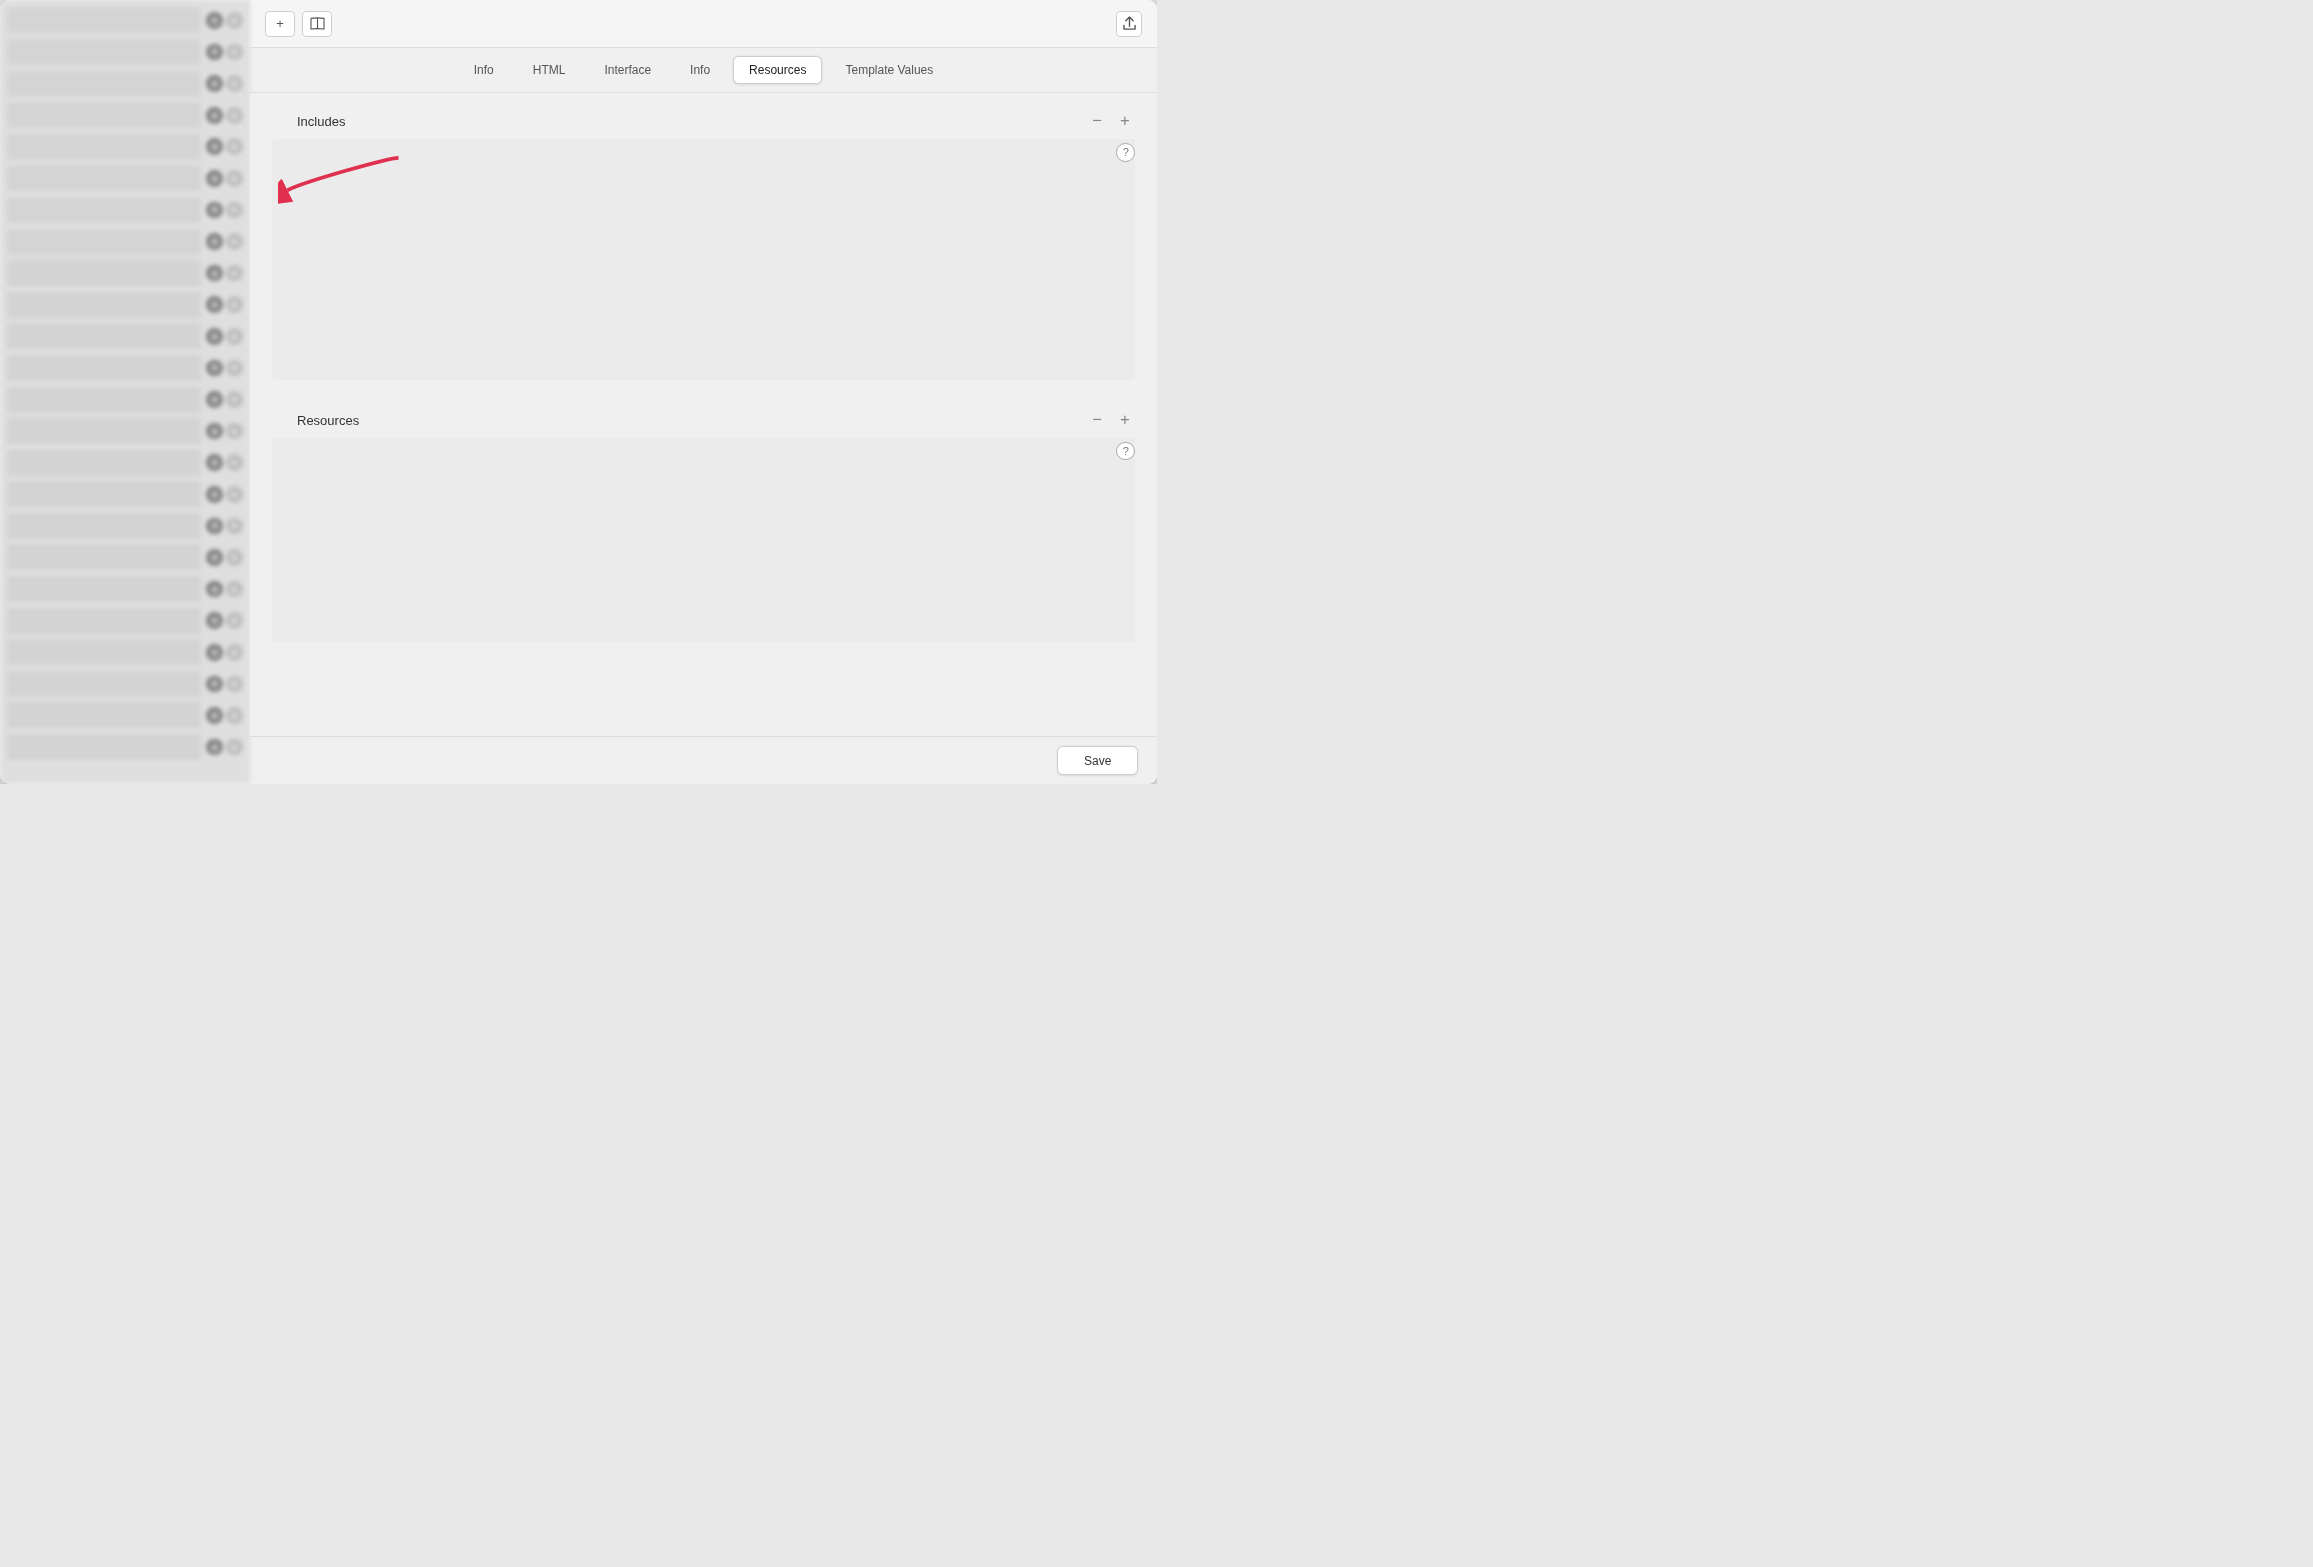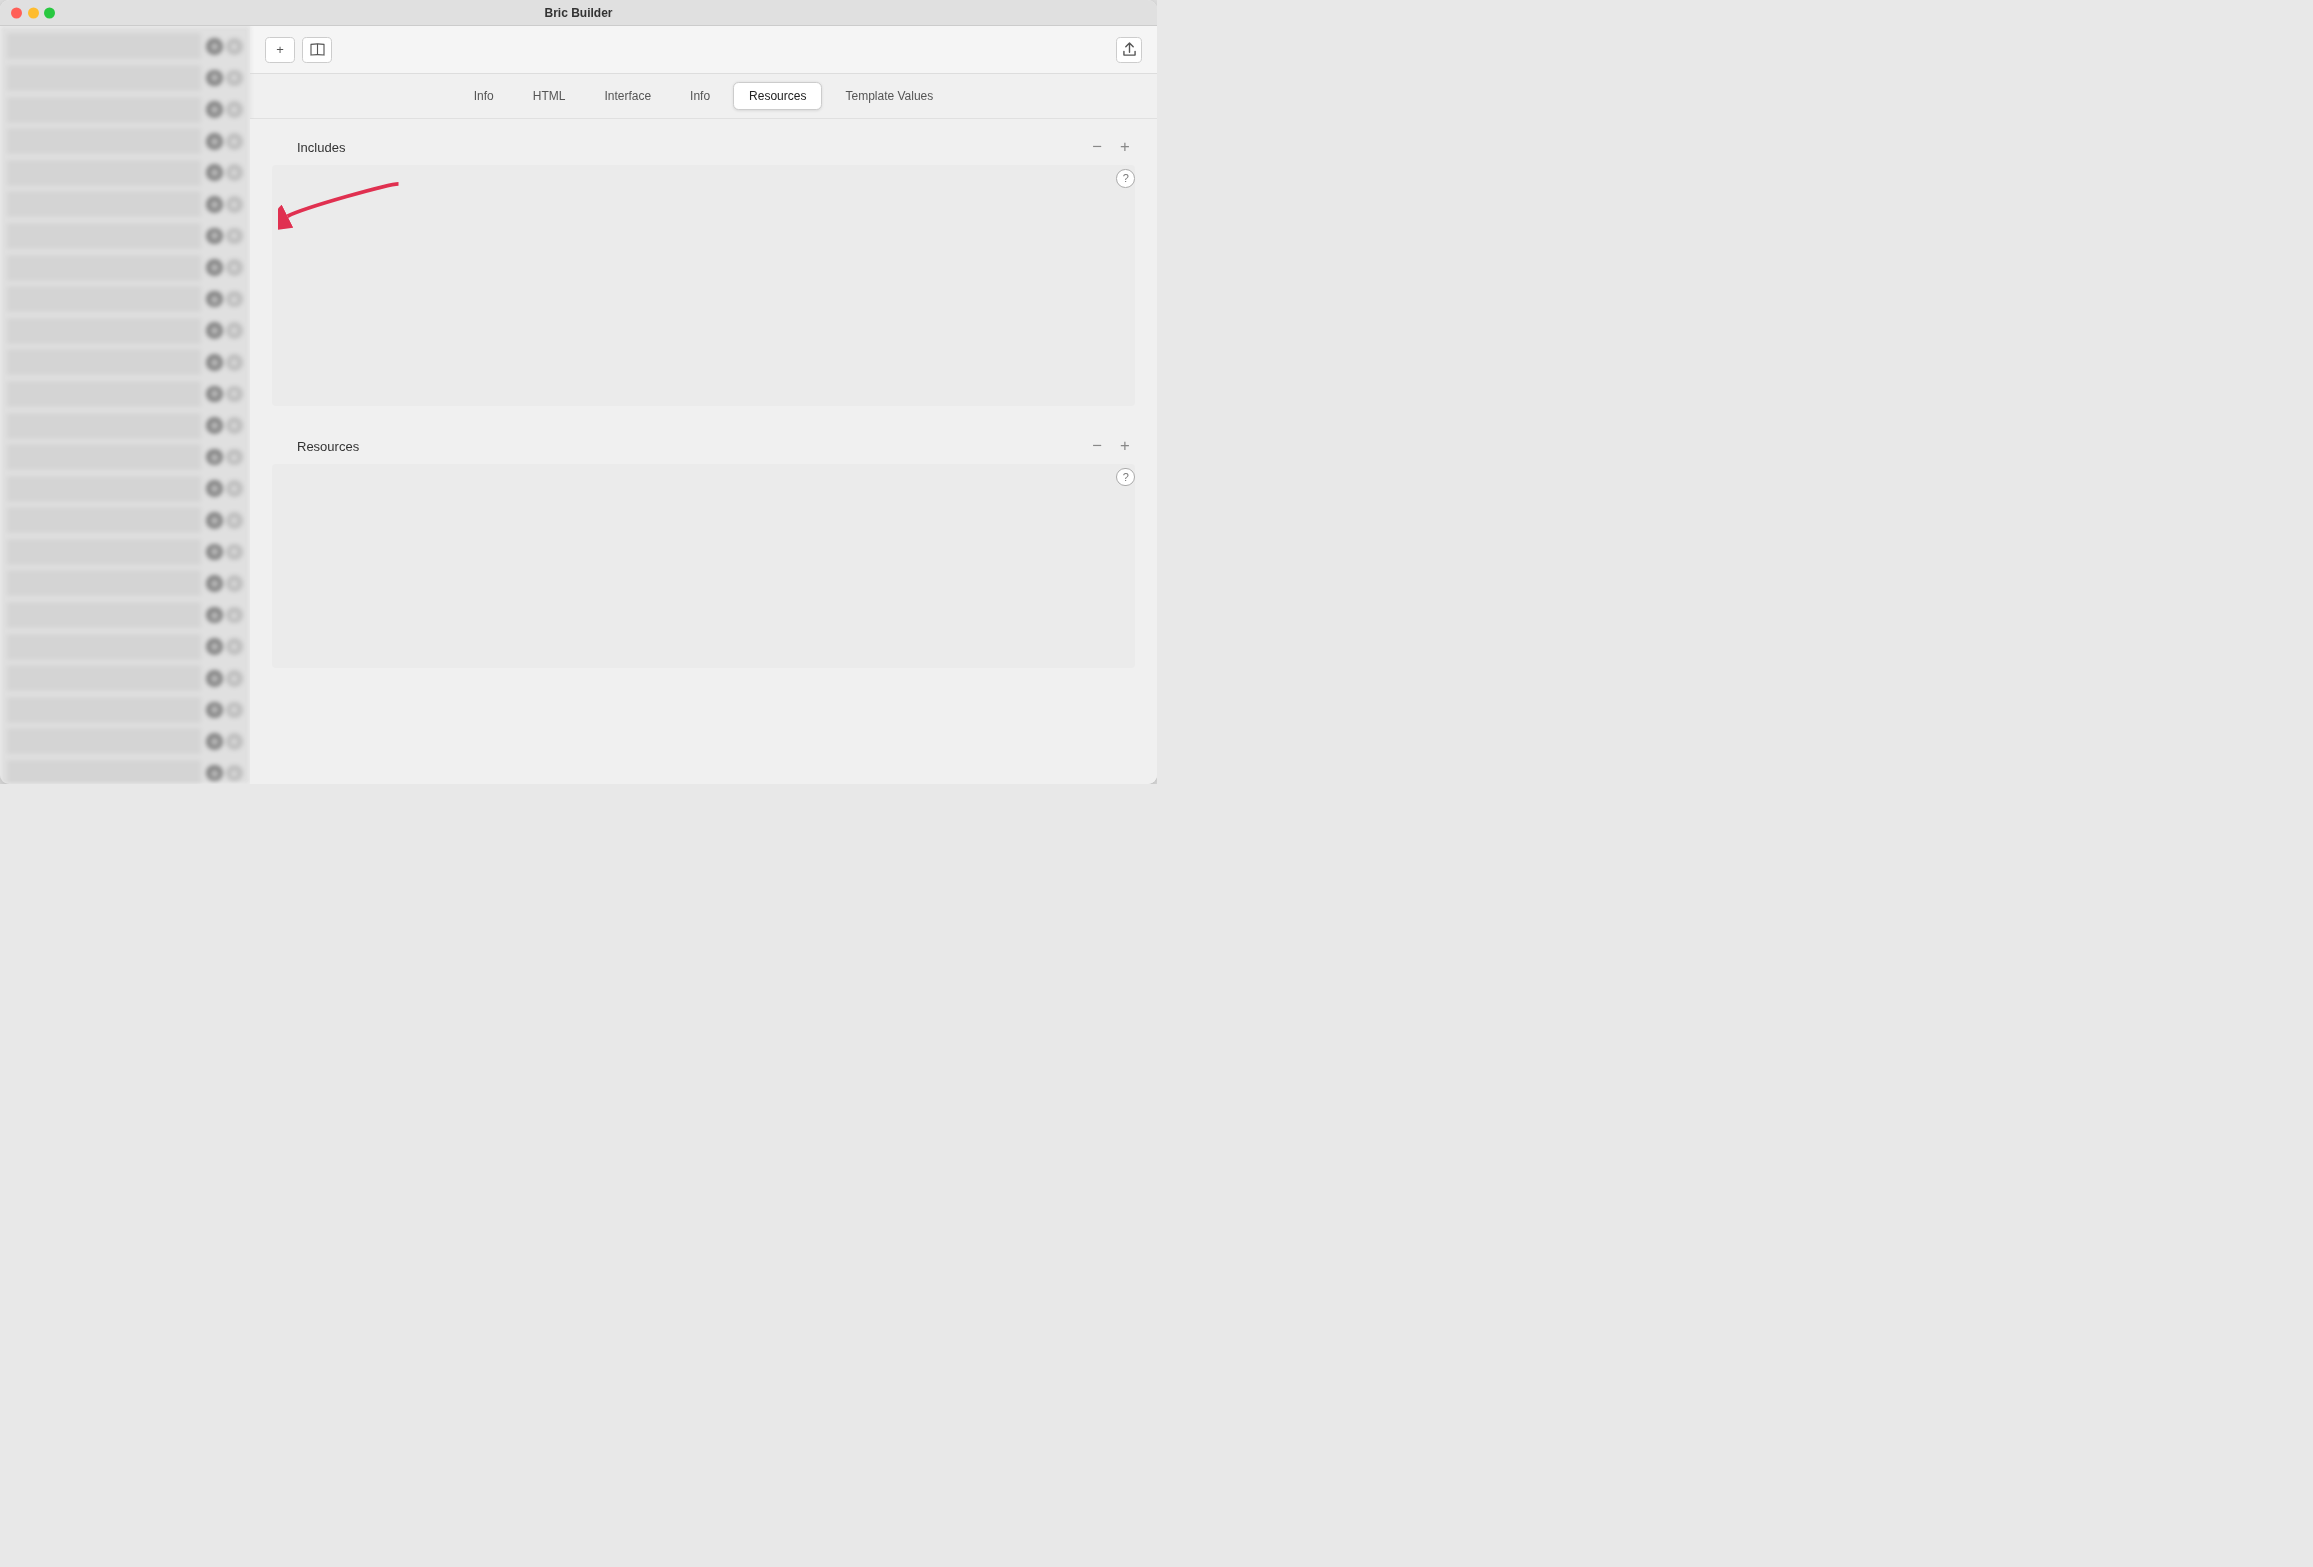--- a/index.html
+++ b/index.html
@@ -303,28 +303,20 @@
     .resources-section {
       padding: 15px 22px 15px 22px;
       position: relative;
     }
   </style>
 </head>
 <body>
 
 <div class="window">
 
-  <div class="title-bar">
-    <div class="window-controls">
-      <div class="window-btn close"></div>
-      <div class="window-btn minimize"></div>
-      <div class="window-btn maximize"></div>
-    </div>
-    <span class="title-bar-title">Bric Builder</span>
-  </div>
 
   <div class="main-content">
 
     <div class="sidebar">
 
       <div class="sidebar-item">
         <div class="sidebar-item-content"></div>
         <div class="sidebar-item-icons">
           <div class="icon-circle dark">⚙</div>
           <div class="icon-circle light">✕</div>
@@ -559,17 +551,20 @@
             </div>
           </div>
           <div style="position:relative;">
             <div class="help-btn" style="position:absolute; right:0; top:3.7px;">?</div>
           </div>
           <div class="section-content" style="min-height: 204px; margin-top: 7.4px;"></div>
         </div>
 
       </div>
 
+      <div class="bottom-bar">
+        <button class="save-btn">Save</button>
+      </div>
 
     </div>
   </div>
 </div>
 
 
 </body></html>

